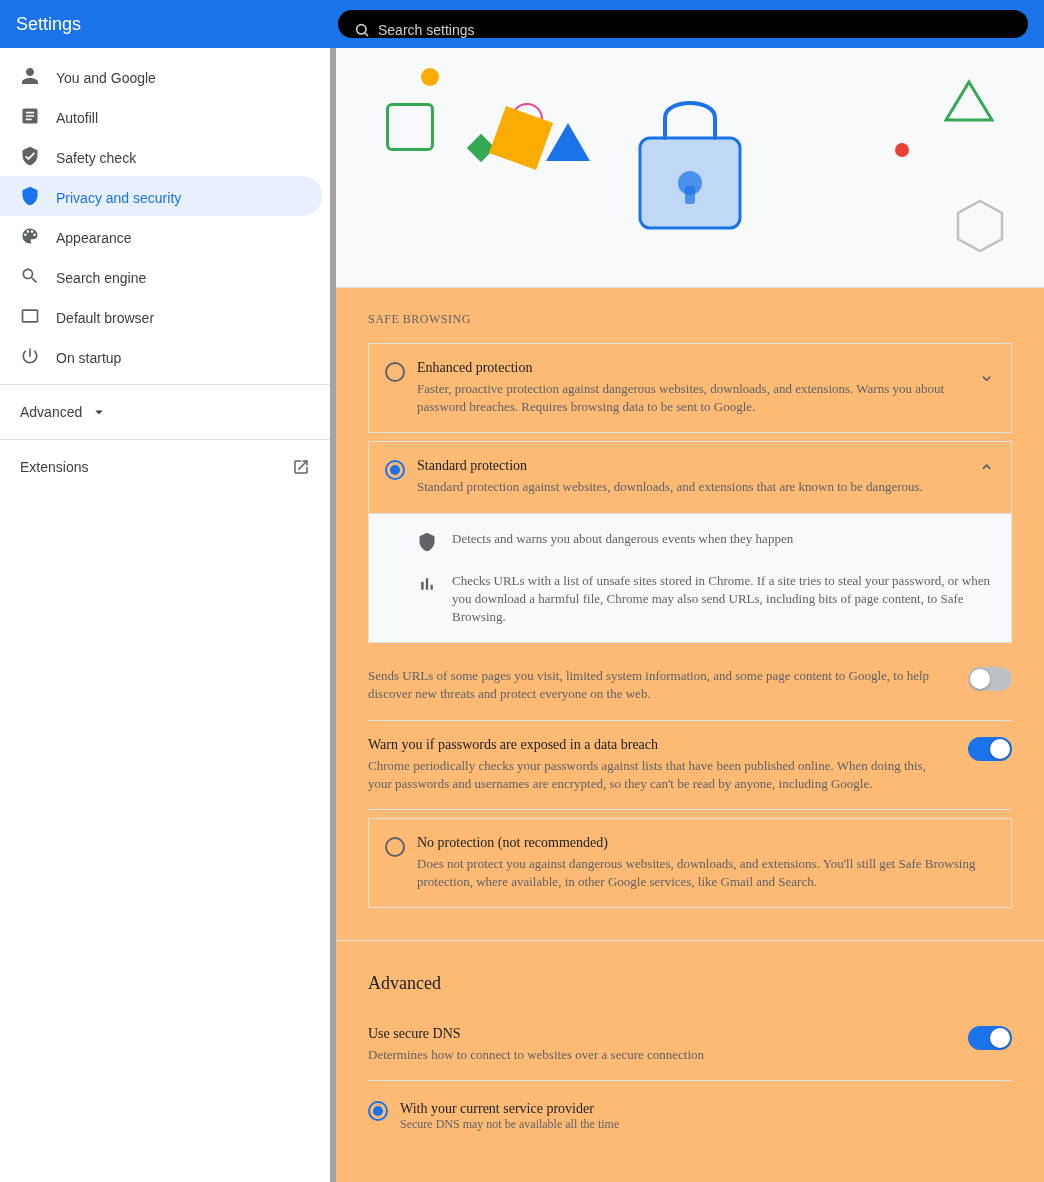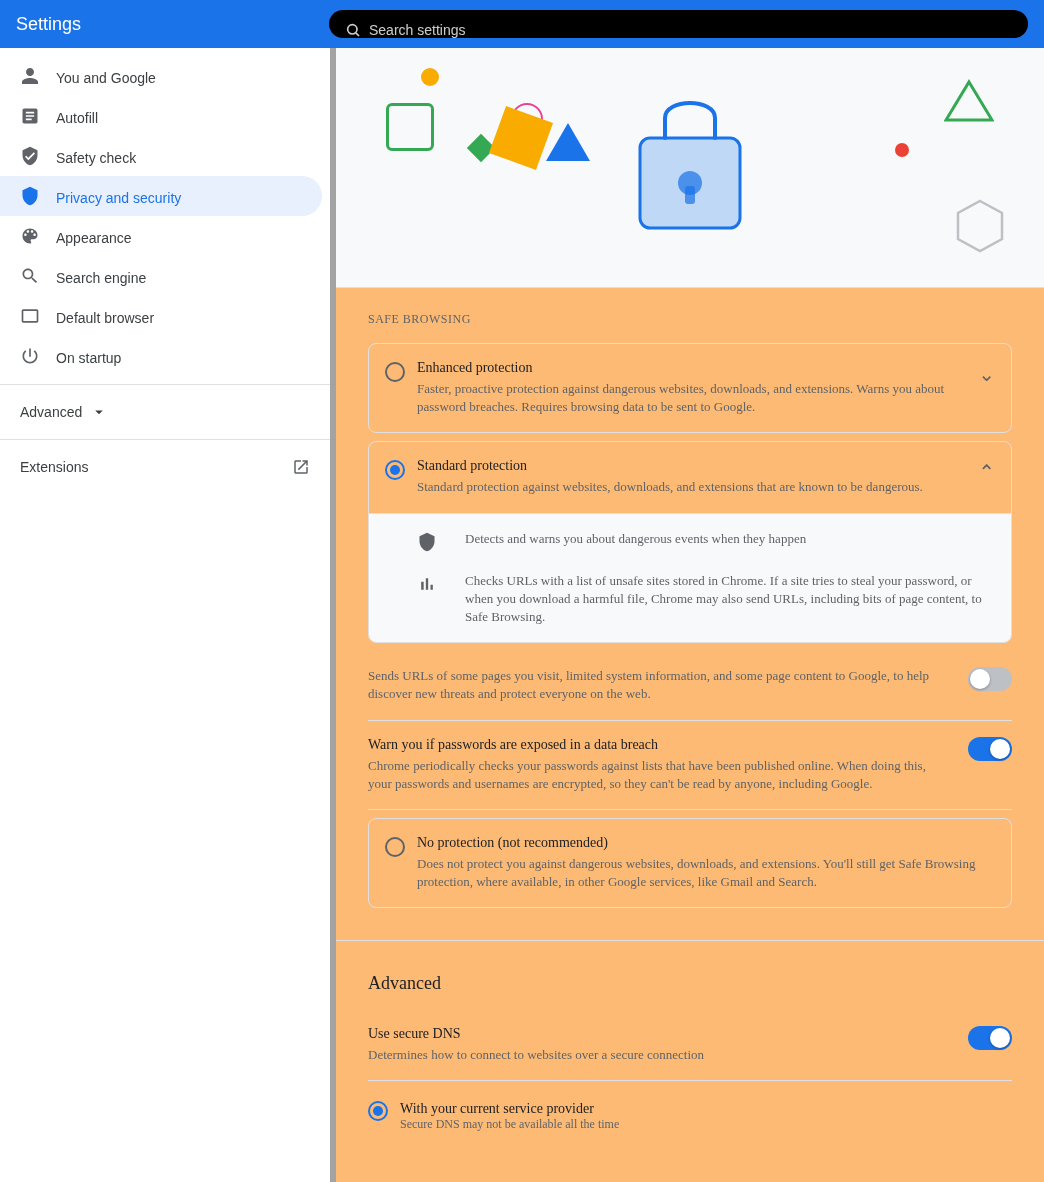--- a/index.html
+++ b/index.html
@@ -5,21 +5,21 @@
     * { box-sizing: border-box; margin: 0; padding: 0; }
     body { font-family: 'Segoe UI', Arial, sans-serif; font-size: 14px; background: #f1f3f4; display: flex; flex-direction: column; height: 1182px; overflow: hidden; }
 
     
     .topbar {
       background: #1a73e8;
       height: 48px;
       display: flex;
       align-items: center;
       padding: 0 16px;
-      gap: 3px;
+      gap: 12px;
       flex-shrink: 0;
     }
     .topbar-title {
       color: white;
       font-size: 18px;
       font-weight: 500;
       width: 310px;
       flex-shrink: 0;
     }
     .search-bar {
@@ -133,21 +133,21 @@
       color: #5f6368;
       font-weight: 500;
       letter-spacing: 0.5px;
       margin-bottom: 16px;
       text-transform: uppercase;
     }
 
     
     .browsing-option {
       border: 1px solid #e0e0e0;
-      border-radius: 8px;
+      border-radius: 0;
       margin-bottom: 8px;
       overflow: hidden;
     }
     .browsing-option-header {
       display: flex;
       align-items: flex-start;
       padding: 16px;
       gap: 12px;
       cursor: pointer;
     }
@@ -179,21 +179,21 @@
 
     
     .expanded-content {
       background: #f8f9fa;
       padding: 16px 16px 16px 48px;
       border-top: 1px solid #e0e0e0;
     }
     .expanded-item {
       display: flex;
       align-items: flex-start;
-      gap: 28px;
+      gap: 15px;
       margin-bottom: 16px;
     }
     .expanded-item:last-child { margin-bottom: 0; }
     .expanded-item-icon { flex-shrink: 0; margin-top: 2px; color: #5f6368; }
     .expanded-item-text { font-size: 13px; color: #5f6368; line-height: 1.4; }
 
     
     .toggle {
       width: 44px;
       height: 24px;

